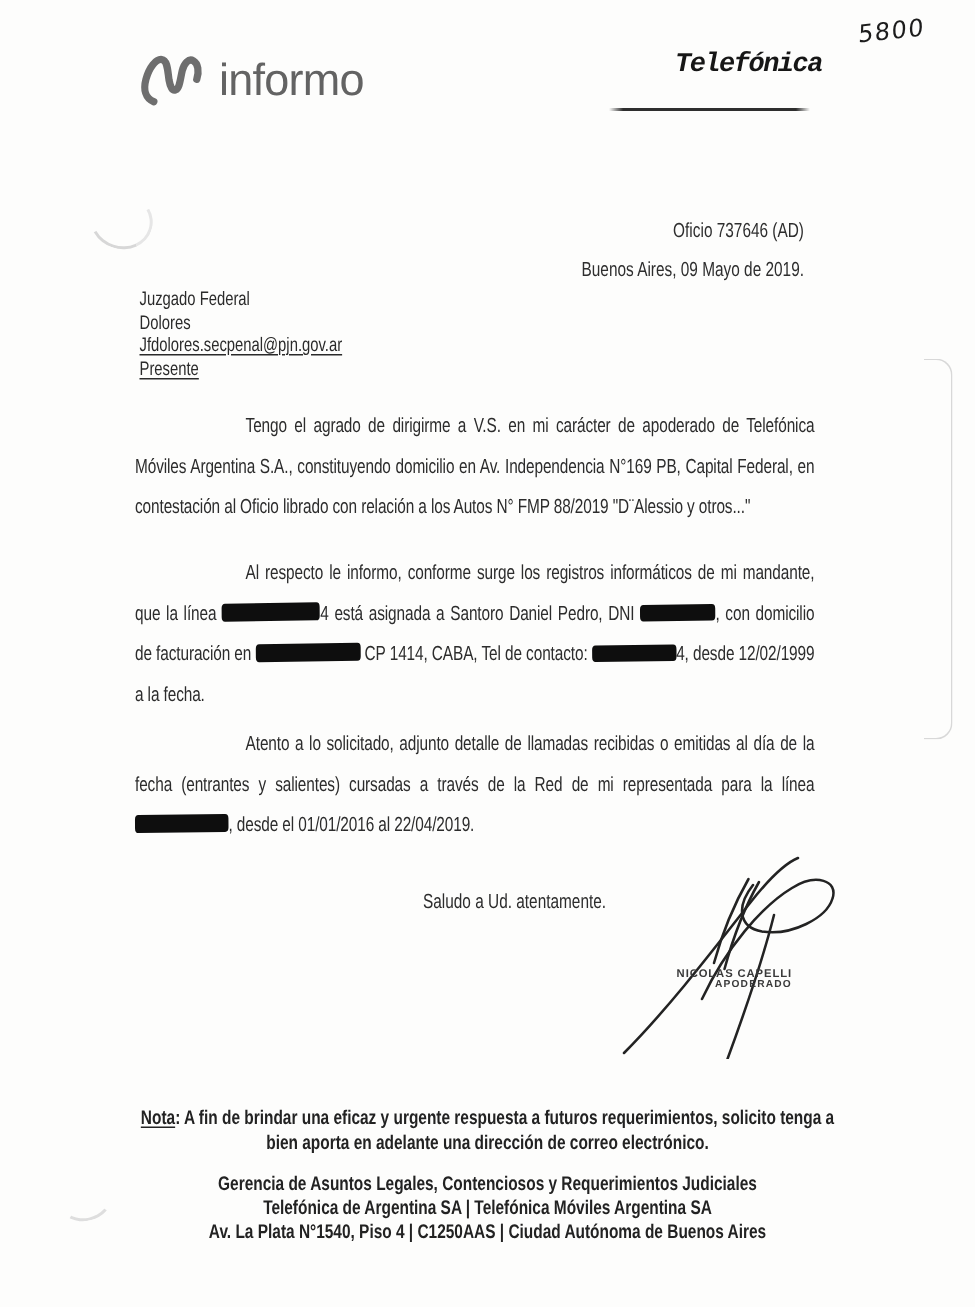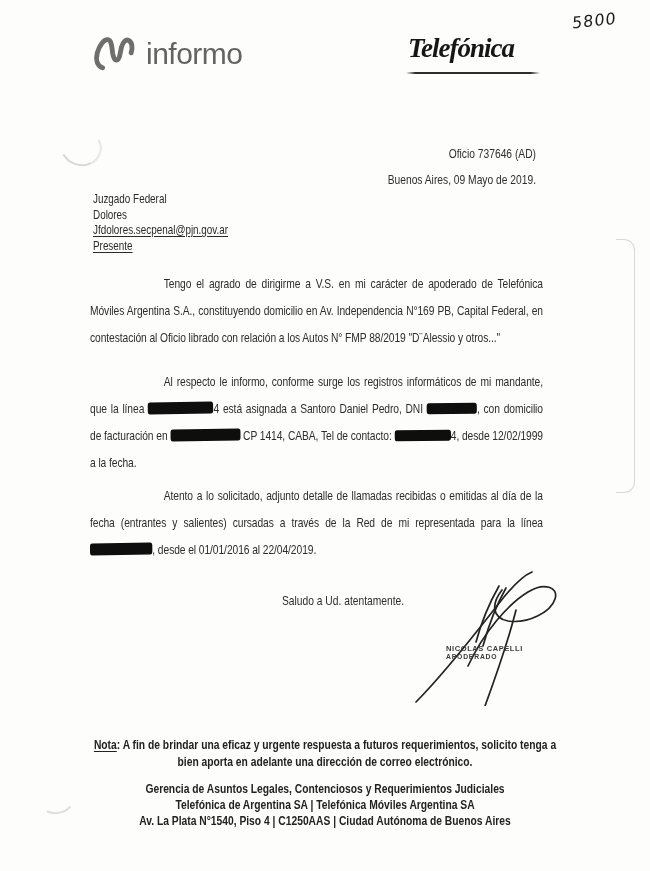--- a/index.html
+++ b/index.html
@@ -14,23 +14,23 @@
   }
   
   .cx{transform:scaleX(0.76);transform-origin:0 0;}
   .cx-r{transform:scaleX(0.76);transform-origin:100% 0;}
   .cx-c{transform:scaleX(0.78);transform-origin:50% 0;}
 
   
   .movistar{position:absolute;left:92px;top:28px;display:flex;align-items:center;}
   .movistar svg{display:block;}
   .movistar-word{font-size:30px;font-weight:500;color:#636363;letter-spacing:-0.5px;margin-left:10px;margin-top:4px;}
-  .telefonica{position:absolute;left:408px;top:33px;width:140px;text-align:left;
-    font-family:Liberation Serif, serif;font-style:italic;font-weight:bold;
-    font-size:27px;color:#161616;letter-spacing:-1px;}
+  .telefonica{position:absolute;left:408px;top:33px;width:140px;text-align:right;
+    font-family:Liberation Mono, monospace;font-style:italic;font-weight:bold;
+    font-size:18px;color:#161616;letter-spacing:-1px;}
   .telefonica-rule{position:absolute;left:406px;top:72px;width:134px;height:2px;
     background:linear-gradient(90deg,rgba(40,40,40,0),#2e2e2e 7%,#2e2e2e 93%,rgba(40,40,40,0));}
   .handnote{position:absolute;left:572px;top:11px;font-size:16px;color:#1c1c1c;
     font-family:"DejaVu Sans",sans-serif;transform:rotate(-6deg) skewX(-8deg);letter-spacing:1px;}
 
   
   .meta{position:absolute;right:114px;top:141px;width:320px;text-align:right;font-size:13.5px;line-height:25px;color:#2e2e2e;}
   .meta .oficio{margin-bottom:1px;}
 
   
@@ -50,21 +50,21 @@
   .r-phone{width:86px;}
   .r-dni{width:66px;height:11px;}
   .r-addr{width:92px;}
   .r-tel{width:74px;height:11px;}
   .r-line{width:82px;}
 
   .closing{position:absolute;left:282px;top:593px;font-size:13.5px;color:#2c2c2c;}
 
   
   .sig{position:absolute;left:412px;top:568px;}
-  .stamp{position:absolute;left:446px;top:644px;width:82px;text-align:left;color:#3a3a3a;}
+  .stamp{position:absolute;left:446px;top:644px;width:82px;text-align:right;color:#3a3a3a;}
   .stamp .nm{font-size:7.5px;font-weight:bold;letter-spacing:0.6px;white-space:nowrap;}
   .stamp .tl{font-size:6.8px;font-weight:bold;letter-spacing:0.8px;}
 
   
   .nota{position:absolute;left:25px;top:737px;width:600px;text-align:center;
     font-size:13.2px;font-weight:bold;line-height:16.5px;color:#222;}
   .footer{position:absolute;left:25px;top:781px;width:600px;text-align:center;
     font-size:13.2px;font-weight:bold;line-height:16.2px;color:#222;}
 
   

